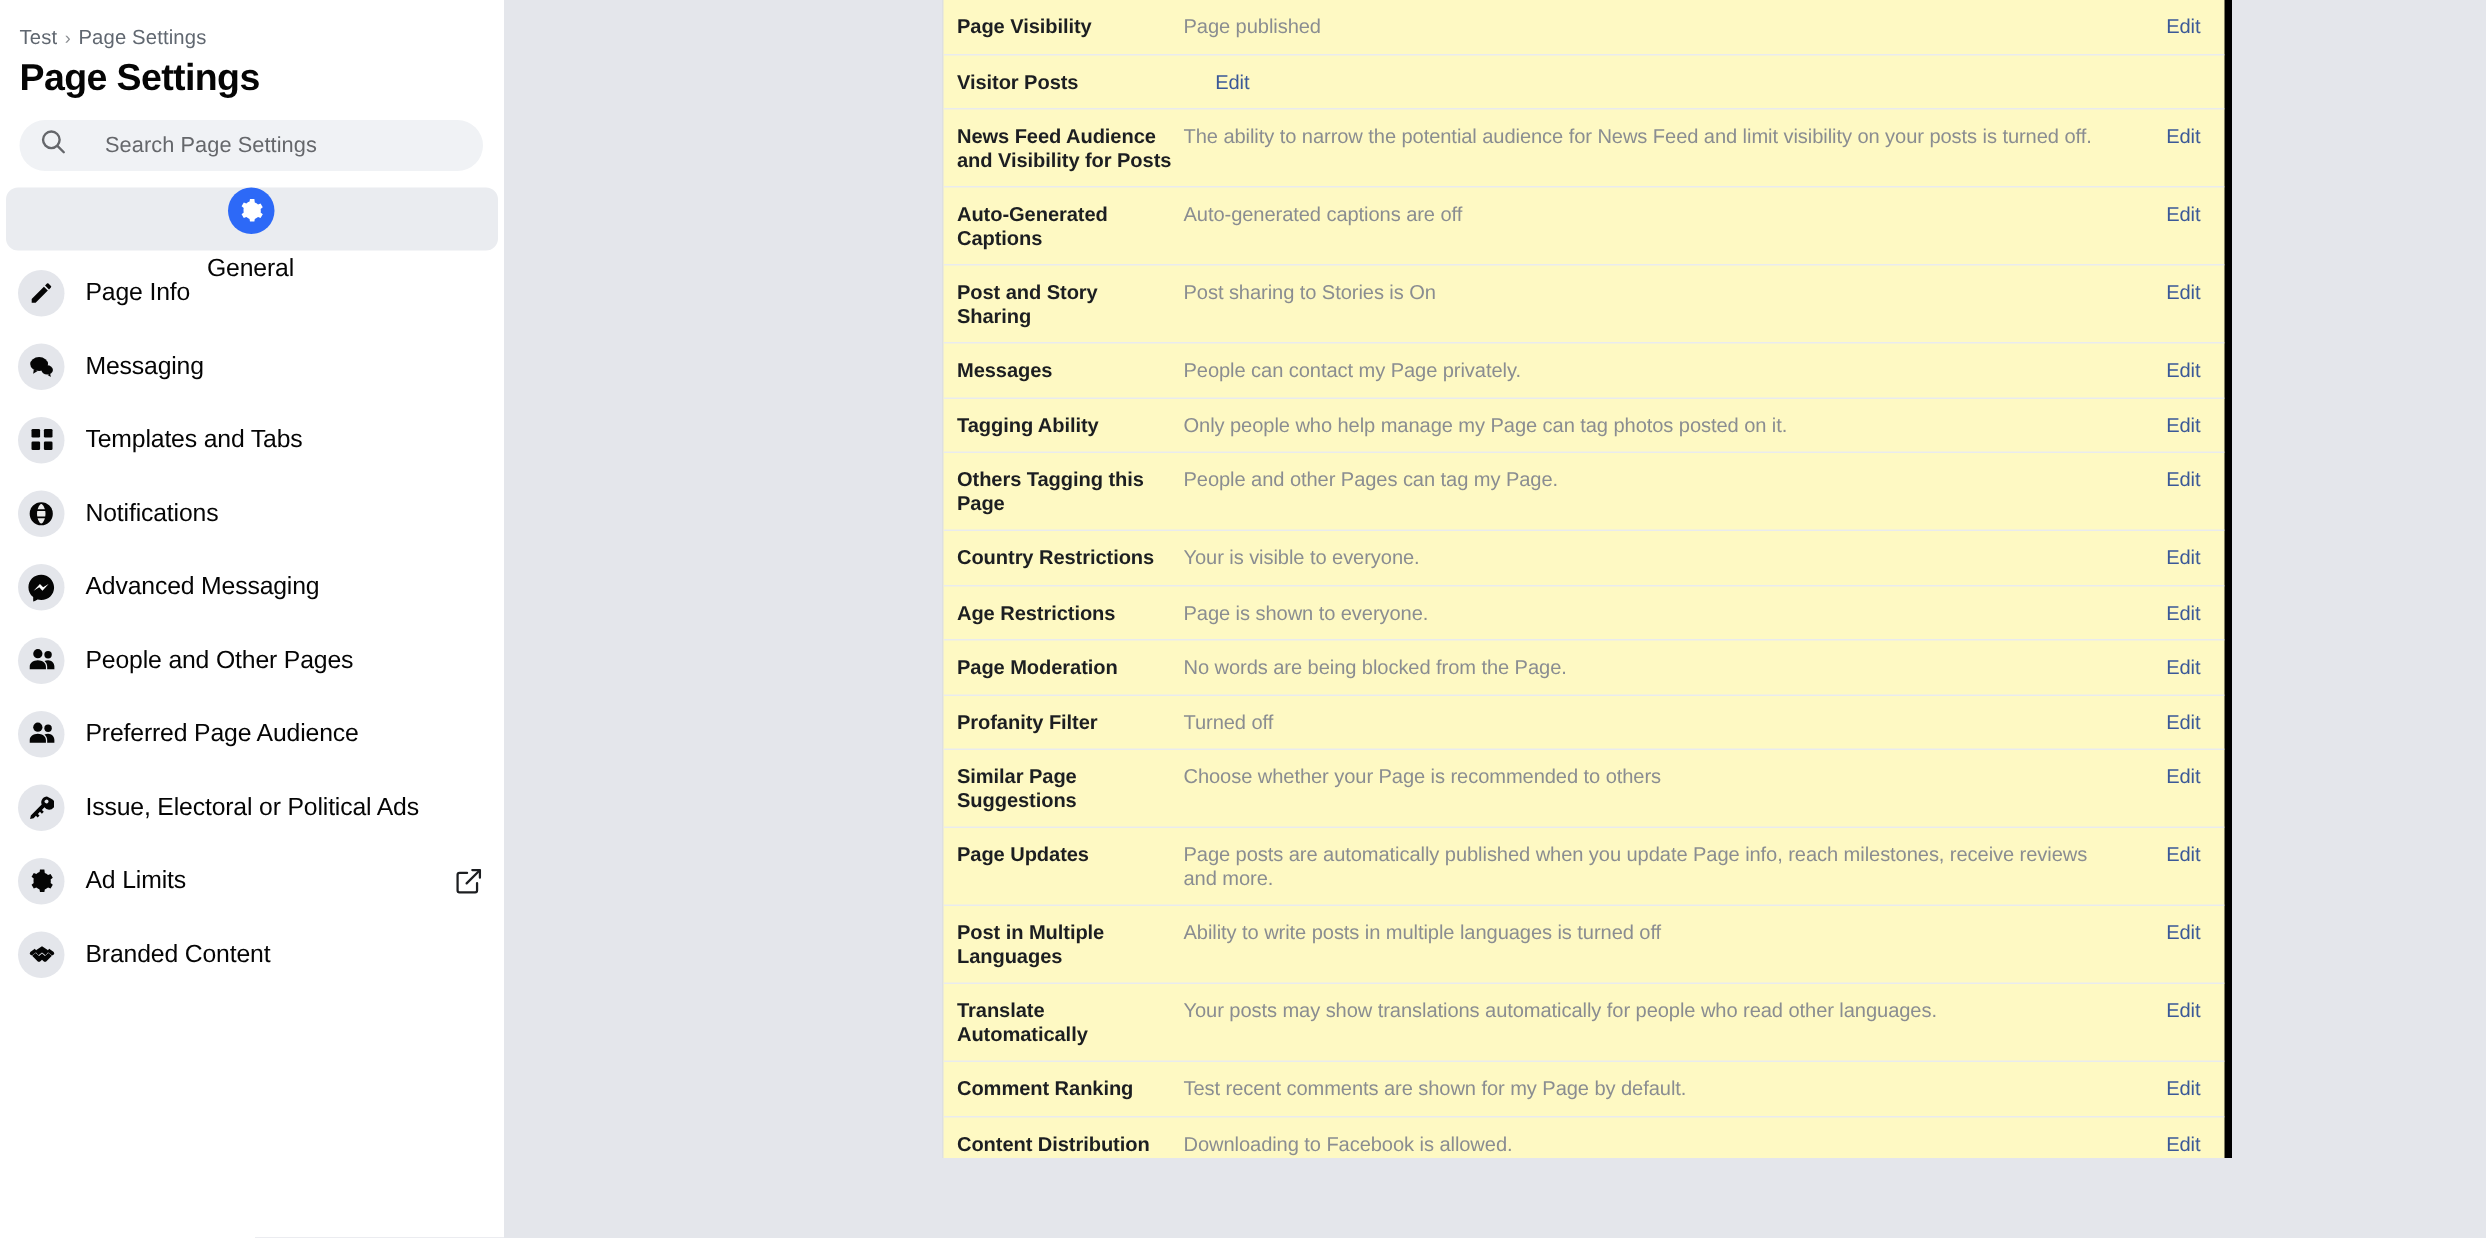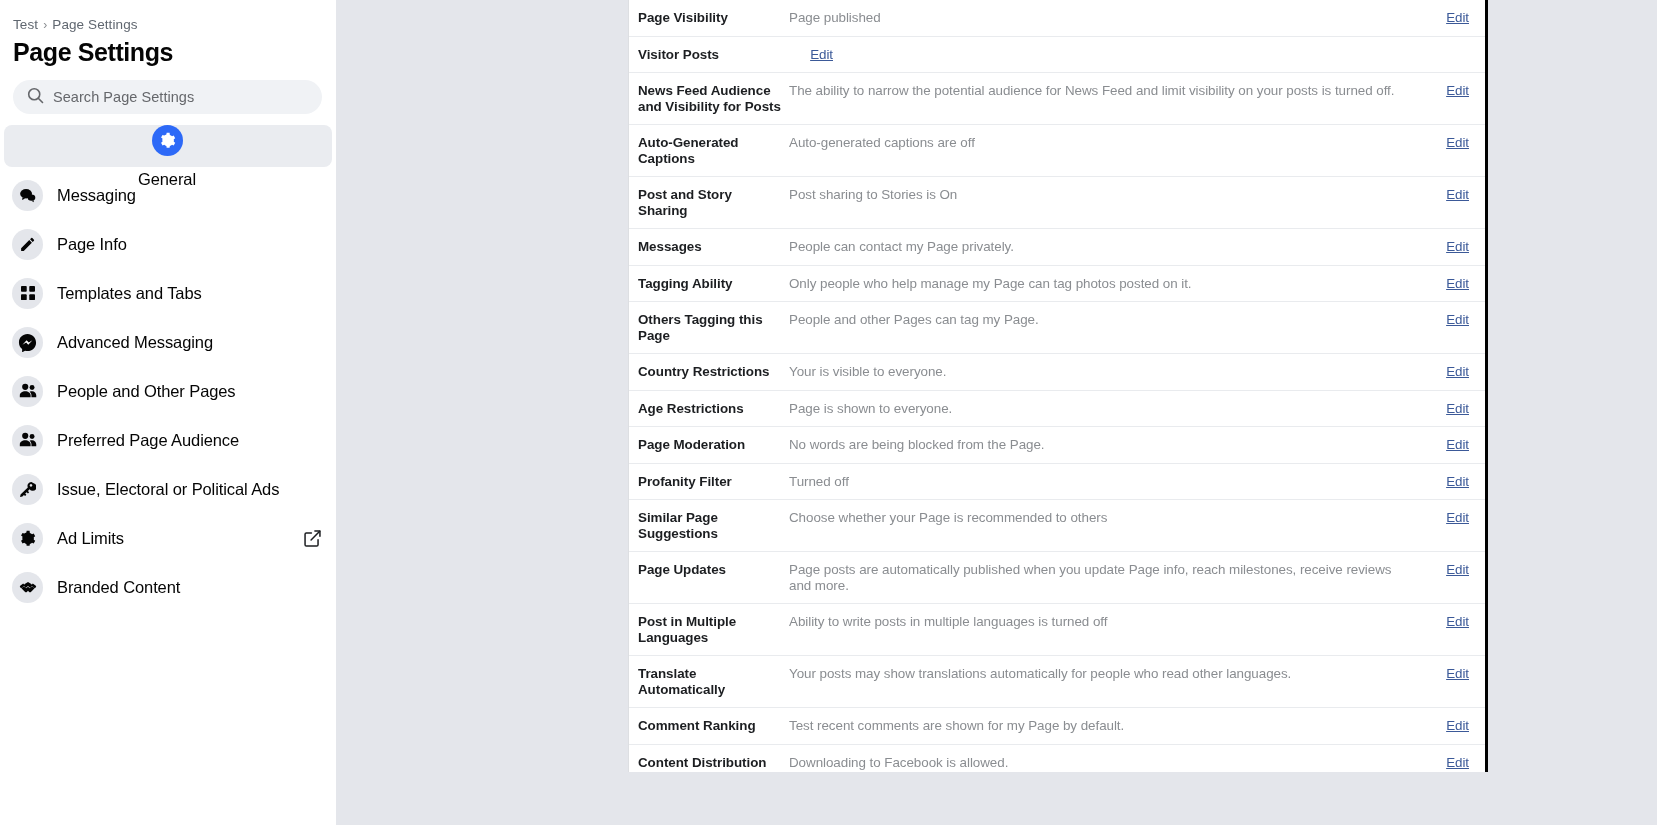--- a/index.html
+++ b/index.html
@@ -21,21 +21,21 @@
     font-size: 13.5px; color: #606770; padding: 17px 0 0 13px;
     letter-spacing: .1px; white-space: nowrap;
   }
   .breadcrumb .sep { margin: 0 5px; color: #8a8d91; font-size: 12px; }
   .page-title {
     font-size: 25px; font-weight: 700; color: #050505;
     padding: 4px 0 0 13px; letter-spacing: -.4px; line-height: 32px;
   }
   .search-wrap { padding: 12px 14px 0 13px; }
   .search-box {
-    display: flex; align-items: center; gap: 9px;
+    display: flex; align-items: center; gap: 26px;
     background: #f0f2f5; border-radius: 22px; height: 34px;
     padding: 0 14px; width: 309px;
   }
   .search-box svg { flex: 0 0 auto; }
   .search-box input {
     border: none; outline: none; background: transparent;
     font-family: "Liberation Sans", sans-serif; font-size: 14.5px;
     color: #65676b; width: 100%; letter-spacing: .05px;
   }
   .search-box input::placeholder { color: #65676b; opacity: 1; }
@@ -55,22 +55,22 @@
   .nav-item.active .nav-icon { background: #2d69f7; }
   .nav-label {
     font-size: 16.5px; color: #050505; letter-spacing: -.1px;
     white-space: nowrap; font-weight: 400;
   }
   .ext-icon { margin-left: auto; display: flex; align-items: center; }
 
   
   .gap { flex: 0 0 292px; }
   .content {
-    width: 860px; flex: 0 0 860px; background: #ffffff;
-    border-left: 1px solid #dddfe2; border-right: 3px solid #000000;
+    width: 860px; flex: 0 0 860px; background: #fef9c3;
+    border-left: 1px solid #dddfe2; border-right: 5px solid #000000;
     height: 772px; overflow: hidden; position: relative;
   }
   .row {
     display: flex; align-items: flex-start;
     border-bottom: 1px solid #e9ebee;
     padding: 10px 0 10px 0; min-height: 35px;
   }
   .row:last-child { border-bottom: none; }
   .row-label {
     flex: 0 0 160px; padding-left: 9px; padding-right: 6px;
@@ -78,21 +78,21 @@
     line-height: 15.5px; letter-spacing: -.05px;
   }
   .row-value {
     flex: 1 1 auto; font-size: 13.4px; color: #8a8d91;
     line-height: 15.5px; letter-spacing: -.05px; padding-right: 12px;
   }
   .row-value .l2 { display: block; margin-top: 0px; }
   .row-edit {
     flex: 0 0 60px; text-align: right; padding-right: 16px;
     font-size: 13.4px; color: #3b5998; cursor: pointer;
-    letter-spacing: -.05px; line-height: 15.5px; text-decoration: underline;
+    letter-spacing: -.05px; line-height: 15.5px;
   }
   .tail { flex: 1 1 auto; }
 </style>
 </head>
 <body>
 
 <div class="page">
 
   <div class="sidebar">
 
@@ -119,46 +119,57 @@
           <span class="nav-icon">
             <svg width="17" height="17" viewBox="0 0 24 24" fill="#ffffff">
               <path d="M12 8.6a3.4 3.4 0 100 6.8 3.4 3.4 0 000-6.8zm9 3.4c0-.6-.06-1.2-.17-1.76l2.02-1.5-2.1-3.63-2.36.92a8.9 8.9 0 00-3.05-1.76L14.95.9H10.8l-.4 2.5A8.9 8.9 0 007.35 5.1l-2.36-.9-2.1 3.63 2.02 1.5A9.6 9.6 0 004.74 12c0 .6.06 1.2.17 1.76l-2.02 1.5 2.1 3.63 2.36-.92a8.9 8.9 0 003.05 1.76l.4 2.5h4.15l.4-2.5a8.9 8.9 0 003.05-1.76l2.36.92 2.1-3.63-2.02-1.5c.11-.56.17-1.16.17-1.76z"></path>
             </svg>
           </span>
           <span class="nav-label">General</span>
         </div>
         <div class="nav-item">
           <span class="nav-icon">
             <svg width="17" height="17" viewBox="0 0 24 24" fill="#050505">
+              <path d="M3 17.3V21h3.7L18.2 9.5l-3.7-3.7L3 17.3zM21.1 6.6a1 1 0 000-1.4l-2.3-2.3a1 1 0 00-1.4 0l-1.8 1.8 3.7 3.7 1.8-1.8z"></path>
+            </svg>
+          </span>
+          <span class="nav-label">Page Info</span>
+        </div>
+        <div class="nav-item">
+          <span class="nav-icon">
+            <svg width="17" height="17" viewBox="0 0 24 24" fill="#050505">
               <ellipse cx="10" cy="9.5" rx="8.4" ry="6.6"></ellipse>
               <path d="M5 14.4l-.6 4.1 4.2-2.4z"></path>
               <ellipse cx="17.6" cy="15" rx="5.4" ry="4.3"></ellipse>
               <path d="M20.4 18.3l.6 3.3-3-1.8z"></path>
             </svg>
           </span>
           <span class="nav-label">Messaging</span>
-        </div>
-        <div class="nav-item">
-          <span class="nav-icon">
-            <svg width="17" height="17" viewBox="0 0 24 24" fill="#050505">
-              <path d="M3 17.3V21h3.7L18.2 9.5l-3.7-3.7L3 17.3zM21.1 6.6a1 1 0 000-1.4l-2.3-2.3a1 1 0 00-1.4 0l-1.8 1.8 3.7 3.7 1.8-1.8z"></path>
-            </svg>
-          </span>
-          <span class="nav-label">Page Info</span>
         </div>
         <div class="nav-item">
           <span class="nav-icon">
             <svg width="16" height="16" viewBox="0 0 24 24" fill="#050505">
               <rect x="1.5" y="1.5" width="8.6" height="8.6" rx="1.3"></rect>
               <rect x="13.9" y="1.5" width="8.6" height="8.6" rx="1.3"></rect>
               <rect x="1.5" y="13.9" width="8.6" height="8.6" rx="1.3"></rect>
               <rect x="13.9" y="13.9" width="8.6" height="8.6" rx="1.3"></rect>
             </svg>
           </span>
           <span class="nav-label">Templates and Tabs</span>
+        </div>
+        <div class="nav-item">
+          <span class="nav-icon">
+            <svg width="17" height="17" viewBox="0 0 24 24" fill="none">
+              <circle cx="12" cy="12" r="10" fill="#050505"></circle>
+              <path d="M12 2c-2.6 2.4-4 6-4 10s1.4 7.6 4 10c2.6-2.4 4-6 4-10s-1.4-7.6-4-10z" fill="#fff" opacity=".92"></path>
+              <path d="M2.6 8.6h18.8M2.6 15.4h18.8" stroke="#050505" stroke-width="1.6"></path>
+              <circle cx="12" cy="12" r="10" fill="none" stroke="#050505" stroke-width="1.8"></circle>
+            </svg>
+          </span>
+          <span class="nav-label">Notifications</span>
         </div>
         <div class="nav-item">
           <span class="nav-icon">
             <svg width="19" height="19" viewBox="0 0 24 24">
               <path d="M12 1.4C5.9 1.4 1.2 5.9 1.2 11.9c0 3.4 1.5 6.4 4 8.4v4.1l3.7-2a11.8 11.8 0 003.1.4c6.1 0 10.8-4.5 10.8-10.5S18.1 1.4 12 1.4z" fill="#050505"></path>
               <path d="M5.6 14.9l5.3-5.6 2.7 2.8 4.6-2.8-5.2 5.6-2.7-2.8-4.7 2.8z" fill="#fff"></path>
             </svg>
           </span>
           <span class="nav-label">Advanced Messaging</span>
         </div>

